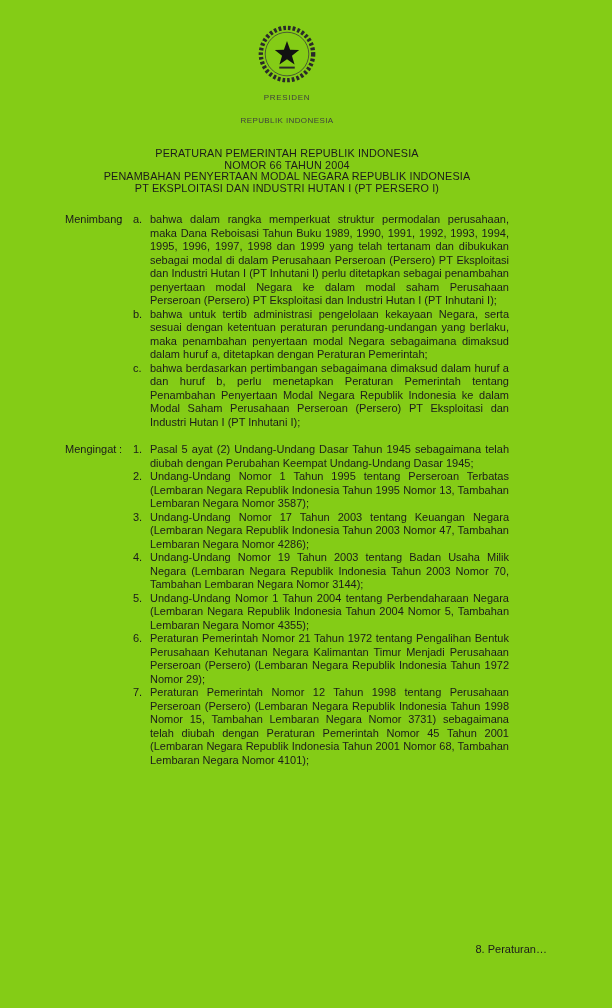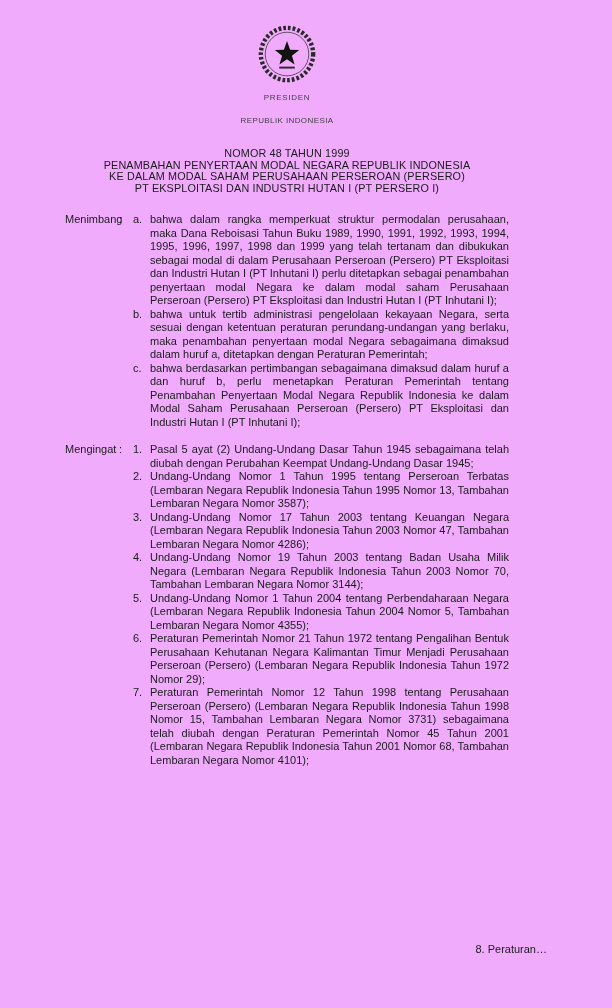--- a/index.html
+++ b/index.html
@@ -1,20 +1,20 @@
 <!DOCTYPE html>
 <html><head>
 <meta charset="utf-8">
 <style>
   * { box-sizing: border-box; }
   html, body { margin: 0; padding: 0; background: #ffffff; }
   .page {
     width: 612px;
     height: 1008px;
-    background: #f0abfc;
+    background: #84cc16;
     position: relative;
     overflow: hidden;
     font-family: "Liberation Sans", sans-serif;
     color: #1b1b1b;
     padding: 24px 103px 0 65px;
   }
   .letterhead { text-align: center; }
   .emblem { width: 62px; height: 62px; margin: 0 auto; }
   .emblem svg { display: block; }
   .lh-line1 {
@@ -73,23 +73,23 @@
         <circle cx="32" cy="31" r="22.5" fill="none" stroke="#3a3a3a" stroke-width="0.8"></circle>
         <polygon fill="#121212" points="32,17.5 35.2,26.7 44.6,26.9 37.1,32.7 39.8,41.8 32,36.3 24.2,41.8 26.9,32.7 19.4,26.9 28.8,26.7"></polygon>
         <rect x="24" y="44" width="16" height="2" fill="#2a2a2a"></rect>
       </svg>
     </div>
     <div class="lh-line1">PRESIDEN</div>
     <div class="lh-line2">REPUBLIK INDONESIA</div>
   </header>
 
   <section class="title-block">
-    <div>NOMOR 48 TAHUN 1999</div>
+    <div>PERATURAN PEMERINTAH REPUBLIK INDONESIA</div>
+    <div>NOMOR 66 TAHUN 2004</div>
     <div>PENAMBAHAN PENYERTAAN MODAL NEGARA REPUBLIK INDONESIA</div>
-    <div>KE DALAM MODAL SAHAM PERUSAHAAN PERSEROAN (PERSERO)</div>
     <div>PT EKSPLOITASI DAN INDUSTRI HUTAN I (PT PERSERO I)</div>
   </section>
 
 
   <section class="clause clause-menimbang">
     <div class="clause-label">Menimbang</div>
     <div class="clause-colon">:</div>
     <div class="clause-items">
       <div class="item">
         <span class="item-marker">a.</span>

